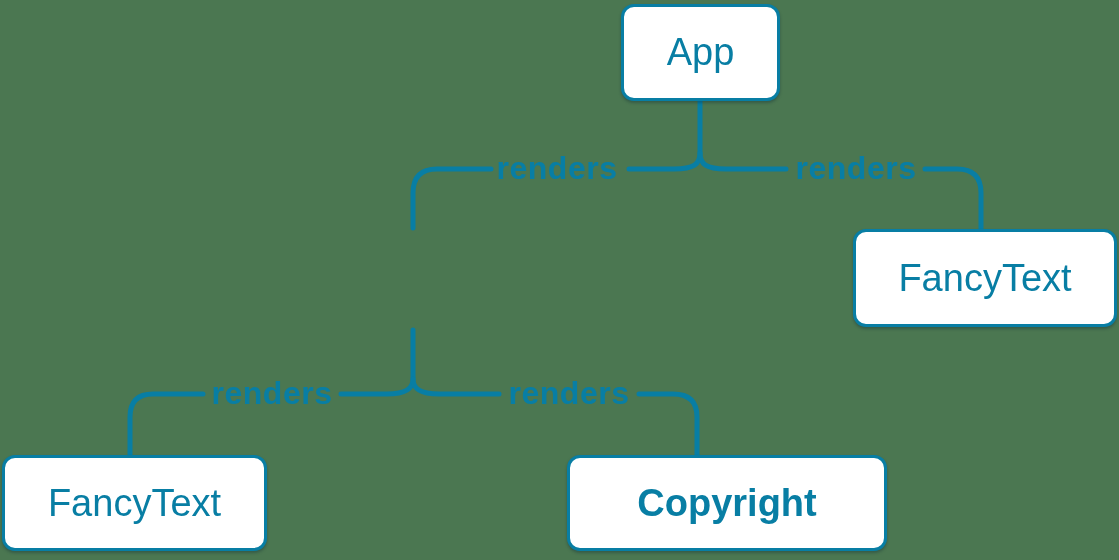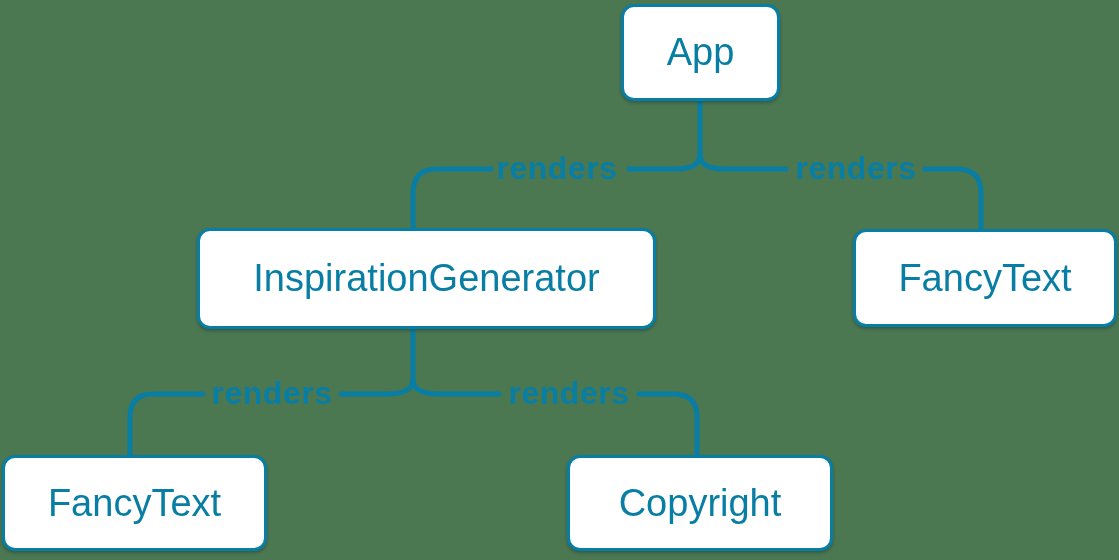--- a/index.html
+++ b/index.html
@@ -27,21 +27,21 @@
     color:#087ea4;
     font-size:38px;
     font-weight:500;
     box-shadow:0 2px 3px rgba(15,40,55,0.35);
     white-space:nowrap;
   }
   #node-app{left:621px;top:4px;width:159px;height:97px;}
   #node-inspiration-generator{left:197px;top:228px;width:459px;height:101px;}
   #node-fancy-text-top{left:853px;top:229px;width:264px;height:98px;}
   #node-fancy-text-bottom{left:2px;top:455px;width:265px;height:96px;}
-  #node-copyright{left:567px;top:455px;width:266px;height:96px;}
+  #node-copyright{left:567px;top:455px;width:320px;height:96px;font-weight:bold;}
   .edge-label{
     position:absolute;
     transform:translate(-50%,-50%);
     color:#087ea4;
     font-size:32px;
     font-weight:700;
     letter-spacing:0.5px;
     white-space:nowrap;
   }
   #edge-label-0{left:557px;top:168px;}
@@ -58,23 +58,20 @@
     <path d="M700 101 L700 153 C700 164 694 169 674 169 L629 169 M491 169 L437 169 Q413 169 413 193 L413 228"></path>
     <path d="M700 153 C700 164 706 169 726 169 L786 169 M925 169 L957 169 Q981 169 981 193 L981 229"></path>
     <path d="M413 330 L413 379 C413 389 406 394 387 394 L341 394 M203 394 L153 394 Q130 394 130 417 L130 455"></path>
     <path d="M413 379 C413 389 420 394 439 394 L499 394 M639 394 L673 394 Q697 394 697 417 L697 455"></path>
   </svg>
 
   <div class="node" id="node-app">
     <span>App</span>
   </div>
 
-  <div class="node" id="node-inspiration-generator">
-    <span>InspirationGenerator</span>
-  </div>
 
   <div class="node" id="node-fancy-text-top">
     <span>FancyText</span>
   </div>
 
   <div class="node" id="node-fancy-text-bottom">
     <span>FancyText</span>
   </div>
 
   <div class="node" id="node-copyright">

